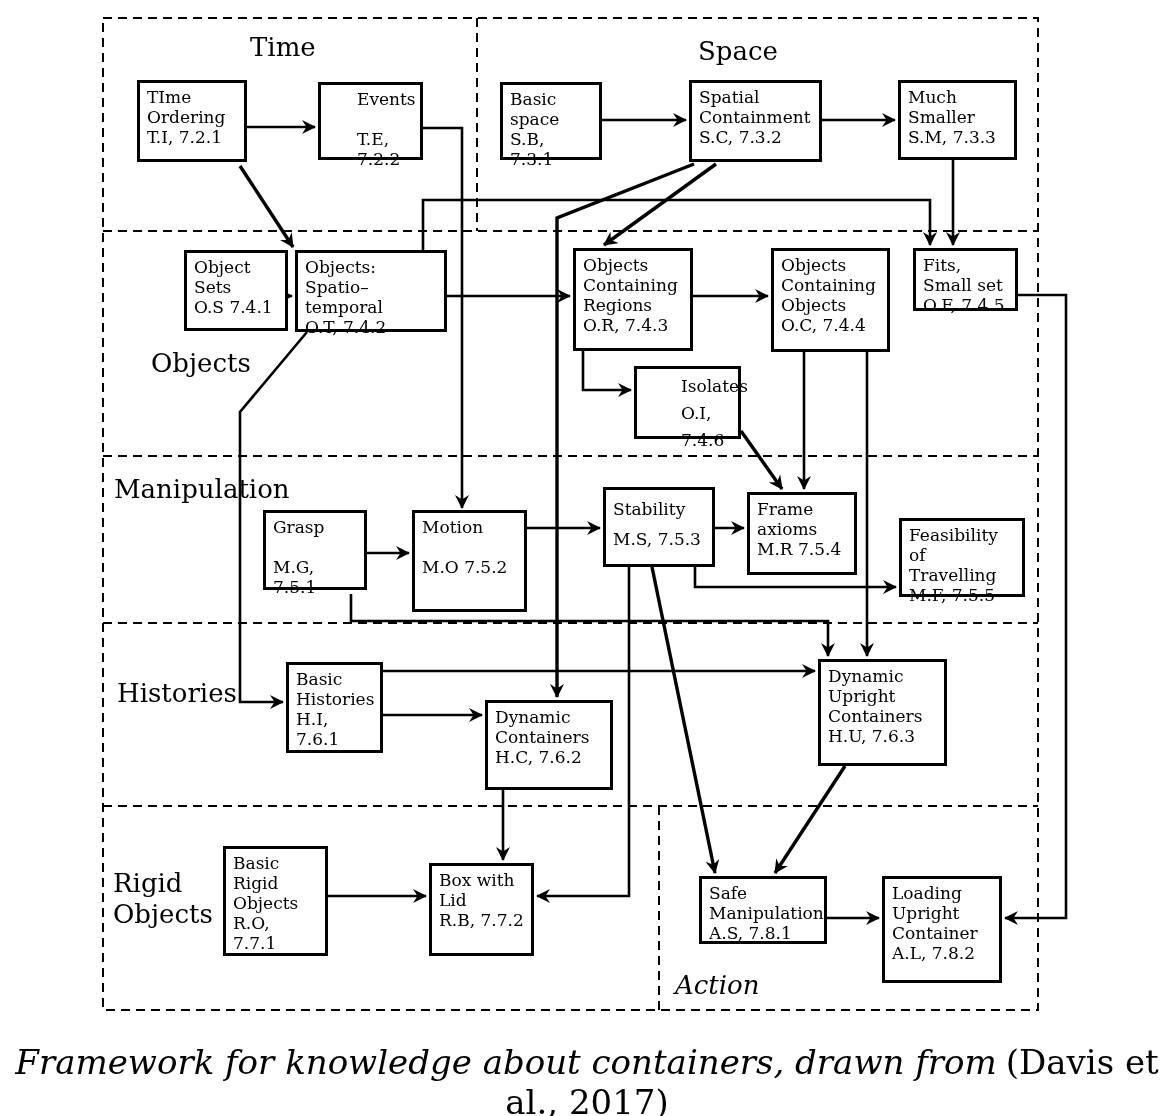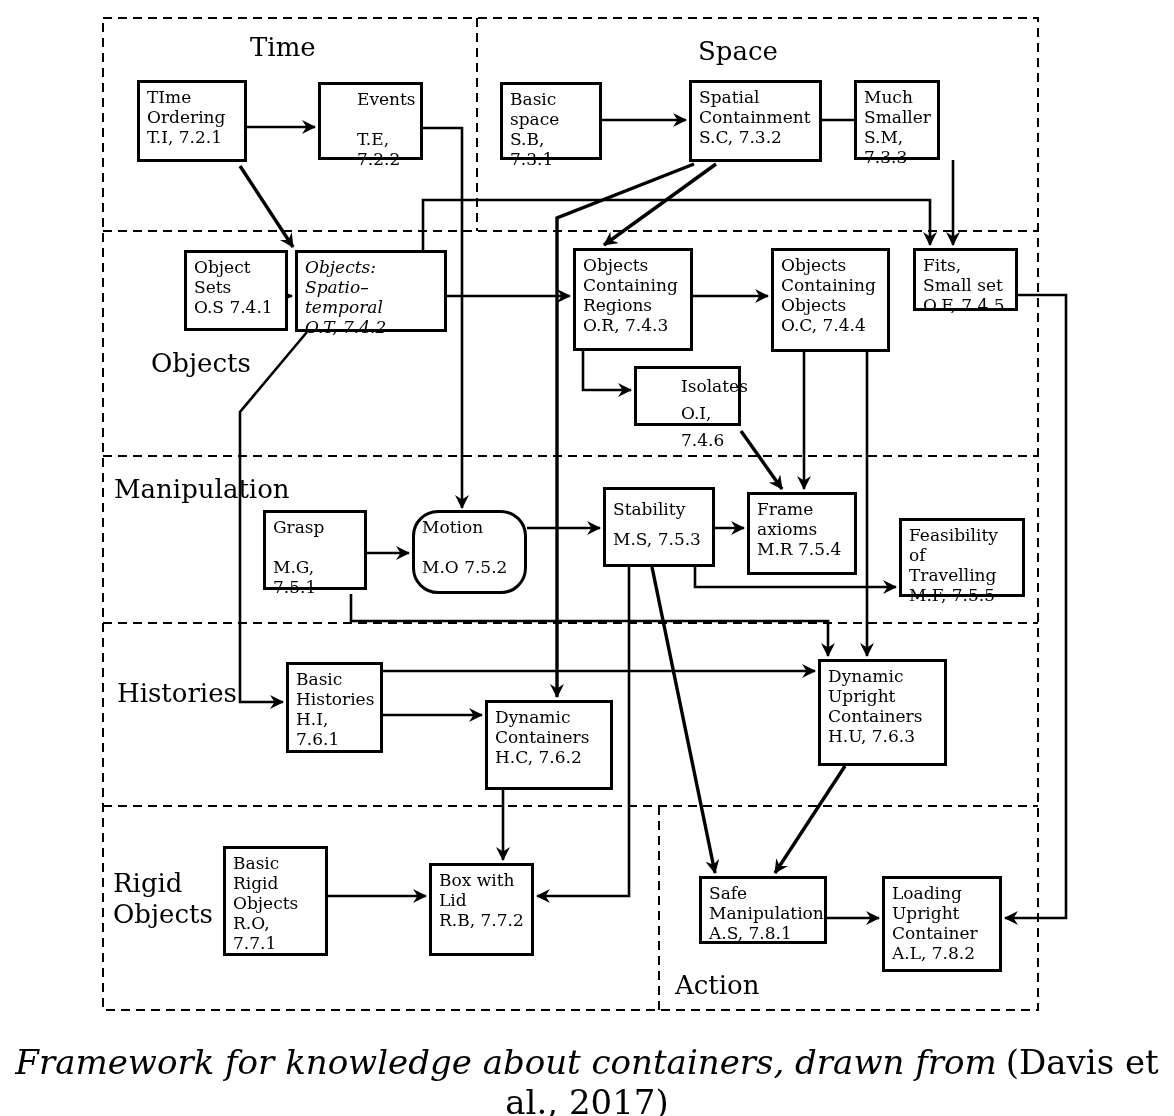--- a/index.html
+++ b/index.html
@@ -85,21 +85,21 @@
     <polyline class="e" points="328,896 426,896" marker-end="url(#arr)"></polyline>
   </svg>
 
   <div class="group-label" style="left:250px;top:33px;">Time</div>
   <div class="group-label" style="left:698px;top:37px;">Space</div>
   <div class="group-label" style="left:151px;top:349px;">Objects</div>
   <div class="group-label" style="left:114px;top:475px;">Manipulation</div>
   <div class="group-label" style="left:117px;top:679px;">Histories</div>
   <div class="group-label two-line" style="left:113px;top:868px;">Rigid
 Objects</div>
-  <div class="group-label" style="left:675px;top:971px;">Action</div>
+  <div class="group-label" style="left:675px;top:971px;font-style:italic;">Action</div>
 
   <div class="node" style="left:137px;top:80px;width:110px;height:82px;">
     <div class="node-label">TIme
 Ordering
 T.I, 7.2.1</div>
   </div>
   <div class="node" style="left:318px;top:82px;width:105px;height:78px;padding-left:36px;">
     <div class="node-label">Events
 
 T.E, 7.2.2</div>
@@ -107,31 +107,31 @@
   <div class="node" style="left:500px;top:82px;width:102px;height:78px;">
     <div class="node-label">Basic
 space
 S.B, 7.3.1</div>
   </div>
   <div class="node" style="left:689px;top:80px;width:133px;height:82px;">
     <div class="node-label">Spatial
 Containment
 S.C, 7.3.2</div>
   </div>
-  <div class="node" style="left:854px;top:80px;width:86px;height:80px;">
+  <div class="node" style="left:898px;top:80px;width:119px;height:80px;">
     <div class="node-label">Much
 Smaller
 S.M, 7.3.3</div>
   </div>
   <div class="node" style="left:144px;top:250px;width:104px;height:81px;margin-left:40px;">
     <div class="node-label">Object
 Sets
 O.S 7.4.1</div>
   </div>
-  <div class="node" style="left:295px;top:250px;width:152px;height:82px;font-style:italic;">
+  <div class="node" style="left:295px;top:250px;width:152px;height:82px;">
     <div class="node-label">Objects:
 Spatio–temporal
 O.T, 7.4.2</div>
   </div>
   <div class="node" style="left:573px;top:248px;width:120px;height:103px;">
     <div class="node-label">Objects
 Containing
 Regions
 O.R, 7.4.3</div>
   </div>
@@ -139,30 +139,30 @@
     <div class="node-label">Objects
 Containing
 Objects
 O.C, 7.4.4</div>
   </div>
   <div class="node" style="left:913px;top:248px;width:105px;height:63px;">
     <div class="node-label">Fits,
 Small set
 O.F, 7.4.5</div>
   </div>
-  <div class="node lh27" style="left:634px;top:366px;width:107px;height:60px;padding-left:44px;">
+  <div class="node lh27" style="left:634px;top:366px;width:107px;height:73px;padding-left:44px;">
     <div class="node-label">Isolates
 O.I, 7.4.6</div>
   </div>
   <div class="node" style="left:263px;top:510px;width:104px;height:80px;">
     <div class="node-label">Grasp
 
 M.G, 7.5.1</div>
   </div>
-  <div class="node" style="left:412px;top:510px;width:115px;height:84px;border-radius:26px;">
+  <div class="node" style="left:412px;top:510px;width:115px;height:102px;">
     <div class="node-label">Motion
 
 M.O 7.5.2</div>
   </div>
   <div class="node lh30" style="left:603px;top:487px;width:112px;height:80px;">
     <div class="node-label">Stability
 M.S, 7.5.3</div>
   </div>
   <div class="node" style="left:747px;top:492px;width:110px;height:83px;">
     <div class="node-label">Frame
@@ -199,21 +199,21 @@
   <div class="node" style="left:429px;top:863px;width:105px;height:93px;">
     <div class="node-label">Box with
 Lid
 R.B, 7.7.2</div>
   </div>
   <div class="node" style="left:699px;top:876px;width:128px;height:68px;">
     <div class="node-label">Safe
 Manipulation
 A.S, 7.8.1</div>
   </div>
-  <div class="node" style="left:882px;top:876px;width:120px;height:96px;">
+  <div class="node" style="left:882px;top:876px;width:120px;height:107px;">
     <div class="node-label">Loading
 Upright
 Container
 A.L, 7.8.2</div>
   </div>
 
   <div id="caption">
     <span class="cap-italic">Framework for knowledge about containers, drawn from</span><span class="cap-plain">(Davis et al., 2017)</span>
   </div>
 

